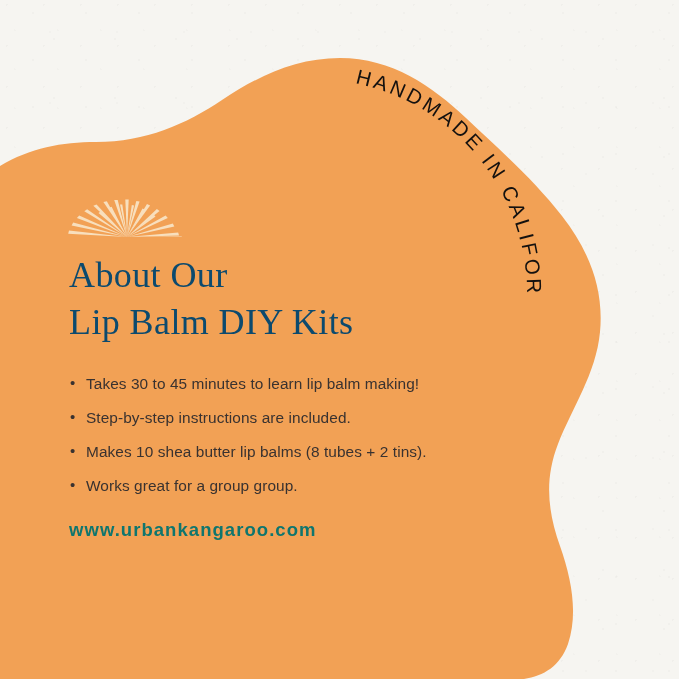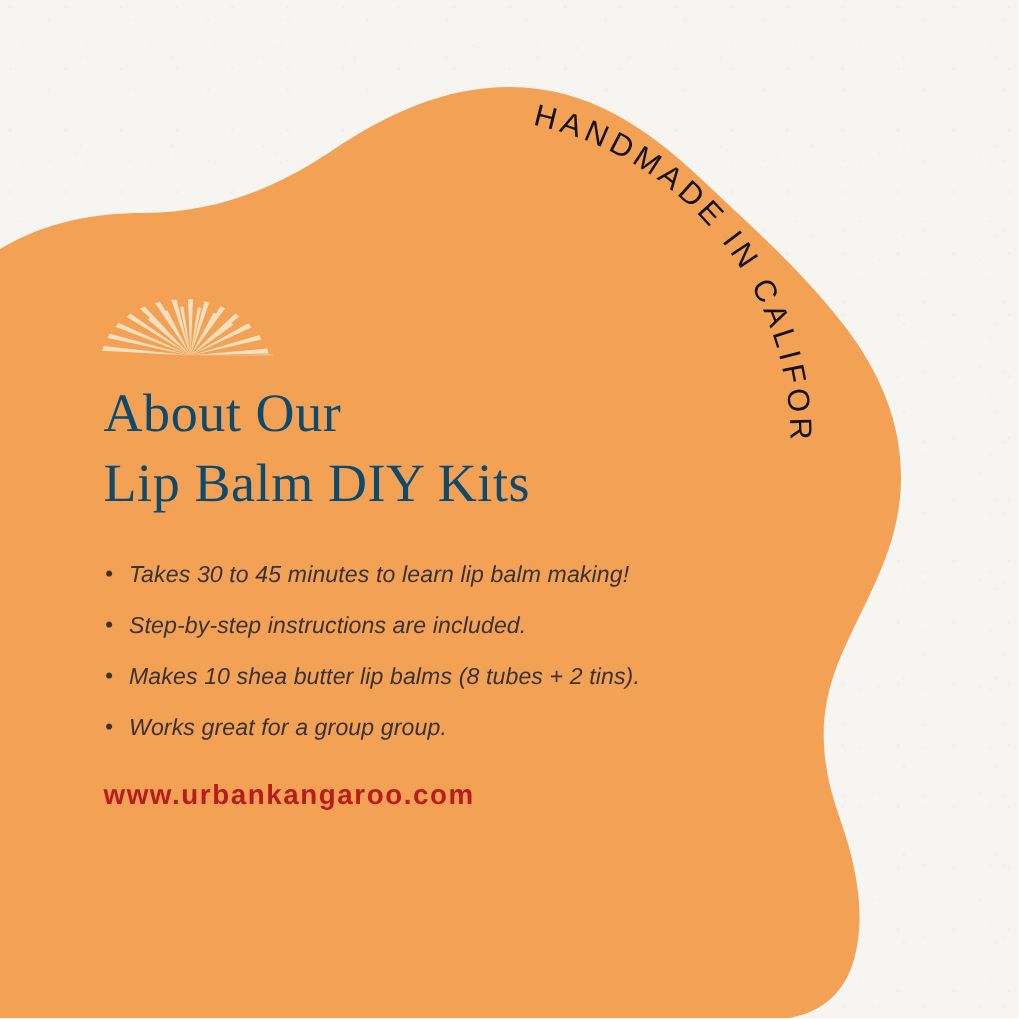--- a/index.html
+++ b/index.html
@@ -88,38 +88,37 @@
   }
   .bullets li {
     position: relative;
     padding-left: 17px;
     font-family: "Liberation Sans", sans-serif;
     font-size: 15.4px;
     line-height: 1.52;
     color: #393230;
     margin-bottom: 10.5px;
     letter-spacing: 0.08px;
-    font-style: italic;
   }
   .bullets li::before {
     content: "\2022";
     position: absolute;
     left: 1px;
     top: -0.5px;
     font-size: 15px;
     color: #393230;
   }
 
   .website {
     margin-top: 22px;
     font-family: "Liberation Sans", sans-serif;
     font-size: 18.5px;
     font-weight: bold;
     letter-spacing: 1.05px;
-    color: #b91c1c;
+    color: #0f766e;
   }
 </style>
 </head>
 <body>
 
 <div id="poster">
 
   <div class="paper-texture"></div>
 
   <div class="blob-layer">

